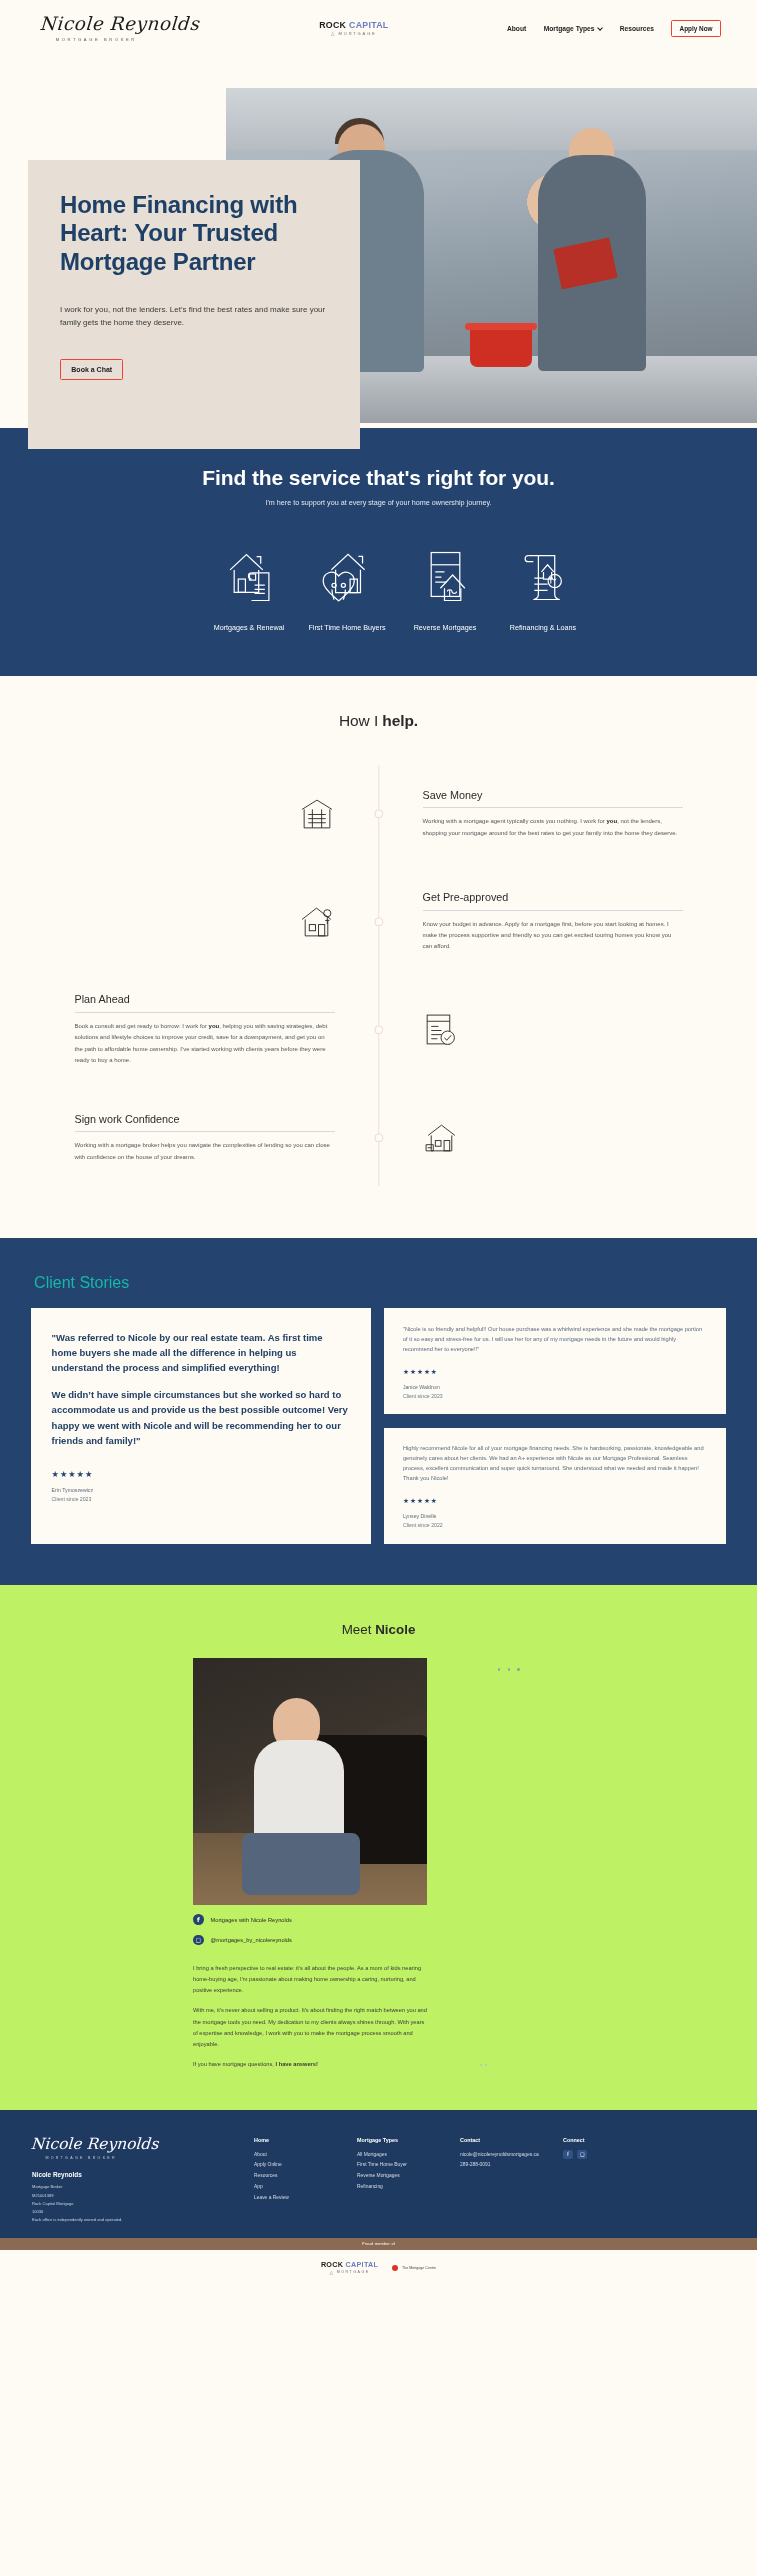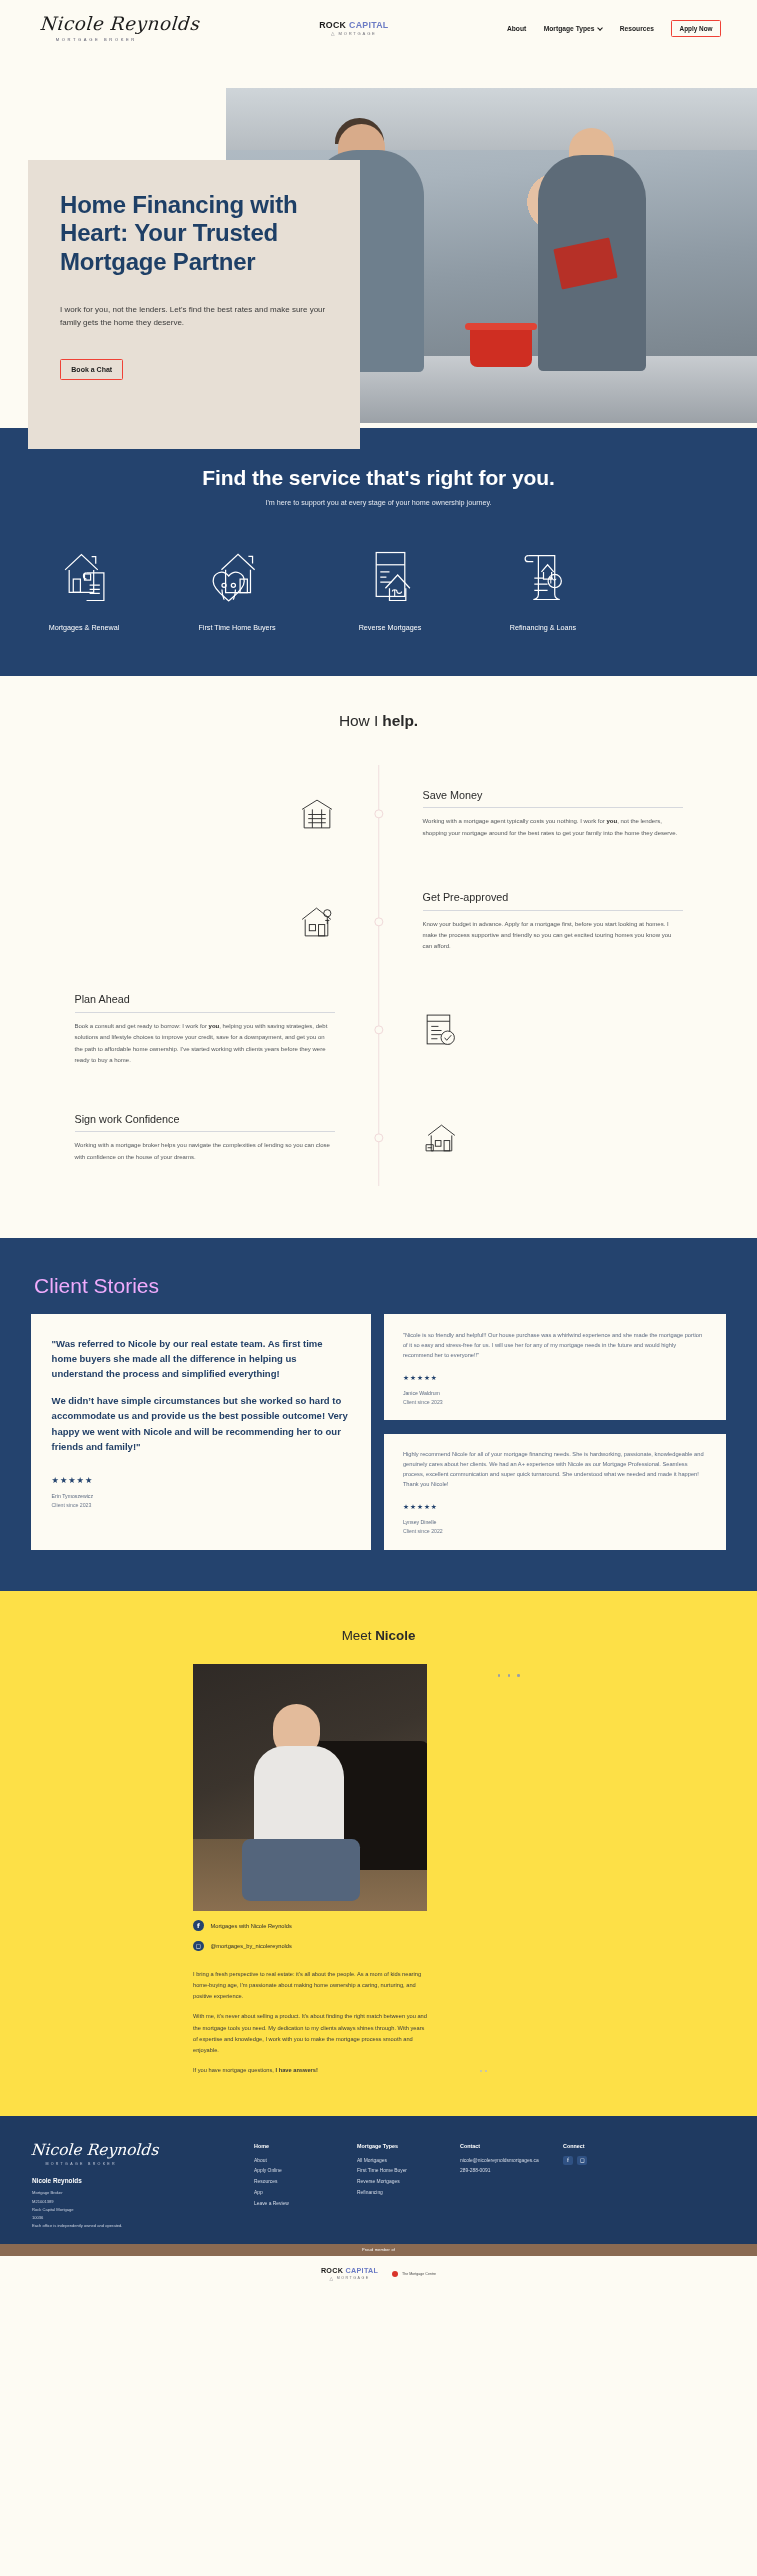--- a/index.html
+++ b/index.html
@@ -126,21 +126,21 @@
     margin-top: 30px; border: 0.8px solid #ef4136; background: transparent;
     font-size: 7px; font-weight: 700; color: #1b1b1b; padding: 5.7px 10.3px;
     border-radius: 1.5px; cursor: pointer; font-family: "Liberation Sans", sans-serif;
   }
 
   
   .services { background: #24436e; padding: 38px 0 44px; text-align: center; }
   .services h2 { color: #fff; font-size: 21px; font-weight: 700; letter-spacing: -0.1px; }
   .services p.lede { color: #e5e9f0; font-size: 7.2px; margin-top: 8.2px; font-weight: 400; }
   .svc-grid {
-    display: flex; justify-content: flex-start; gap: 55px; margin-top: 34px; padding-left: 35px;
+    display: flex; justify-content: center; margin-top: 34px; padding-left: 35px;
   }
   .svc { width: 98px; display: flex; flex-direction: column; align-items: center; cursor: pointer;}
   .svc-ico { height: 68px; display: flex; align-items: center; justify-content: center; }
   .svc-label { color: #fff; font-size: 7.2px; margin-top: 13.4px; font-weight: 400;}
 
   
   .howhelp { background: #fdfbf3; padding: 36px 0 46px; }
   .howhelp h2 {
     text-align: center; font-size: 15.5px; font-weight: 400; color: #2a2a2a;
     letter-spacing: -0.1px;
@@ -162,40 +162,40 @@
   .step-title { font-size: 10.8px; font-weight: 400; color: #2b2b2b; }
   .step-rule { height: 1px; background: #d6d8dd; margin: 6.7px 0 8.2px; }
   .step-body { font-size: 6px; line-height: 1.85; color: #53575b; }
   .step-body b { color: #2a2a2a; font-weight: 700; }
   .tl-art { display: flex; align-items: center; justify-content: center; }
   .tl-art.left { justify-content: flex-end; padding-right: 44px; }
   .tl-art.right { justify-content: flex-start; padding-left: 44px; }
 
   
   .stories { background: #24436e; padding: 36px 31px 41px; }
-  .stories h2 { color: #f0abfc; font-size: 21px; font-weight: 400; margin-left: 3.1px;}
+  .stories h2 { color: #14b8a6; font-size: 16px; font-weight: 400; margin-left: 3.1px;}
   .stories-grid { display: flex; gap: 13.4px; margin-top: 16.5px; }
   .story-big {
     background: #fdfbf3; width: 340px; padding: 21.6px 20.6px 17.5px;
   }
   .story-col { display: flex; flex-direction: column; gap: 13.4px; flex: 1; }
   .story-sm { background: #fdfbf3; padding: 16.5px 18.5px 13.4px; }
   .quote-big { font-size: 9.5px; line-height: 1.62; color: #234067; font-weight: 700; }
   .quote-big p + p { margin-top: 11.3px; }
   .quote-sm { font-size: 5.7px; line-height: 1.75; color: #5c6a80; }
   .stars { color: #26456f; letter-spacing: 1px; font-size: 8.2px; }
   .stars.sm { font-size: 6.7px; }
   .attrib { font-size: 5.2px; line-height: 1.7; color: #6c788c; }
   .attrib .nm { color: #5c6a80; }
   .mt-big { margin-top: 20.6px; }
   .mt-sm { margin-top: 13.4px; }
   .mt-at { margin-top: 7.2px; }
 
   
-  .meet { background: #fde047; padding: 37px 0 40px; }
+  .meet { background: #bef264; padding: 37px 0 40px; }
   .meet h2 { text-align: center; font-size: 13.4px; font-weight: 400; color: #2a2a2a; }
   .meet h2 b { font-weight: 700; }
   .meet-wrap { width: 371px; margin: 21.6px auto 0; position: relative; }
   .meet-photo {
     width: 234px; height: 247px; margin-left: 0;
     background: linear-gradient(160deg,#2f2a26 0%, #3b342d 40%, #6b5a46 100%);
     position: relative; overflow: hidden;
   }
   .mp-floor{position:absolute;left:0;bottom:0;width:100%;height:72px;background:linear-gradient(#6e5a41,#8a6f50);}
   .mp-chair{position:absolute;left:46%;top:77px;width:129px;height:129px;background:#171310;border-radius:9.3px 9.3px 2.1px 2.1px;}

